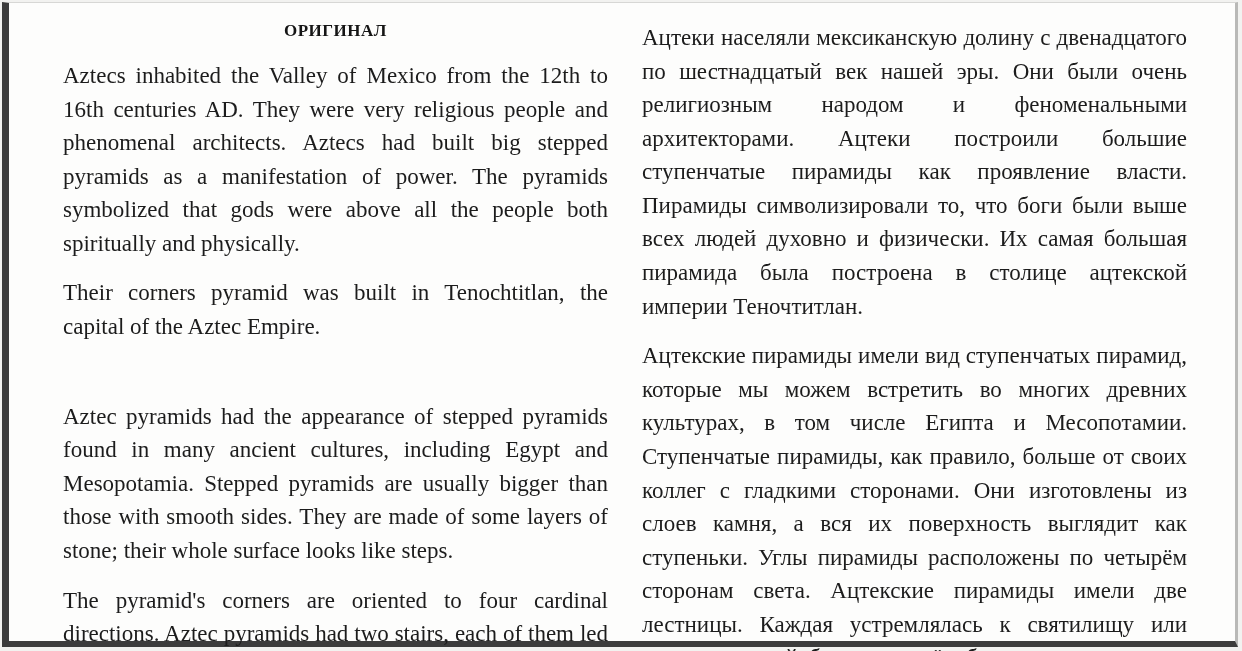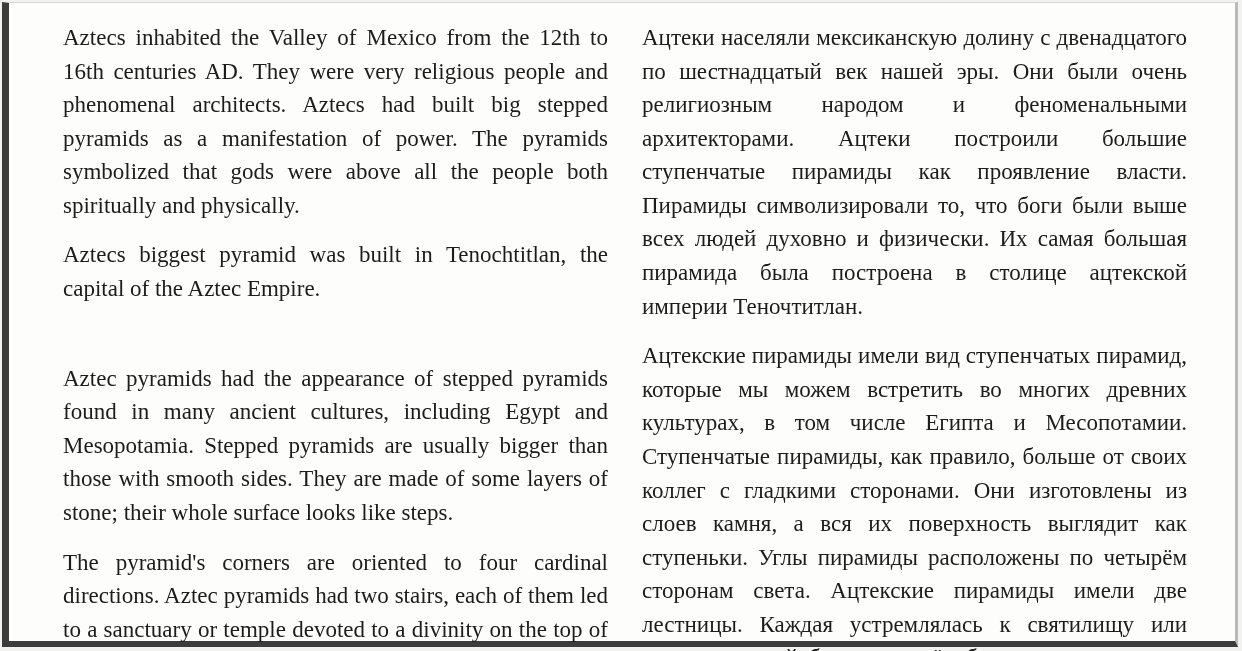--- a/index.html
+++ b/index.html
@@ -60,22 +60,23 @@
     margin-bottom: 0;
   }
 </style>
 </head>
 <body>
 
 <div class="viewport">
   <div class="page">
 
     <div class="column">
+      <h2 class="col-title">ОРИГИНАЛ</h2>
       <p class="para">Aztecs inhabited the Valley of Mexico from the 12th to 16th centuries AD. They were very religious people and phenomenal architects. Aztecs had built big stepped pyramids as a manifestation of power. The pyramids symbolized that gods were above all the people both spiritually and physically.</p>
-      <p class="para">Aztecs biggest pyramid was built in Tenochtitlan, the capital of the Aztec Empire.</p>
+      <p class="para">Their corners pyramid was built in Tenochtitlan, the capital of the Aztec Empire.</p>
       <p class="para big-gap">Aztec pyramids had the appearance of stepped pyramids found in many ancient cultures, including Egypt and Mesopotamia. Stepped pyramids are usually bigger than those with smooth sides. They are made of some layers of stone; their whole surface looks like steps.</p>
       <p class="para">The pyramid's corners are oriented to four cardinal directions. Aztec pyramids had two stairs, each of them led to a sanctuary or temple devoted to a divinity on the top of the building.</p>
       <p class="para">Often, small constructions were built at the foot of a pyramid.</p>
     </div>
 
     <div class="column">
       <p class="para">Ацтеки населяли мексиканскую долину с двенадцатого по шестнадцатый век нашей эры. Они были очень религиозным народом и феноменальными архитекторами. Ацтеки построили большие ступенчатые пирамиды как проявление власти. Пирамиды символизировали то, что боги были выше всех людей духовно и физически. Их самая большая пирамида была построена в столице ацтекской империи Теночтитлан.</p>
       <p class="para">Ацтекские пирамиды имели вид ступенчатых пирамид, которые мы можем встретить во многих древних культурах, в том числе Египта и Месопотамии. Ступенчатые пирамиды, как правило, больше от своих коллег с гладкими сторонами. Они изготовлены из слоев камня, а вся их поверхность выглядит как ступеньки. Углы пирамиды расположены по четырём сторонам света. Ацтекские пирамиды имели две лестницы. Каждая устремлялась к святилищу или храму, который был посвящён божеству на вершине сооружения. У подножия пирамид часто строились мелкие небольшие сооружения.</p>
     </div>
 

